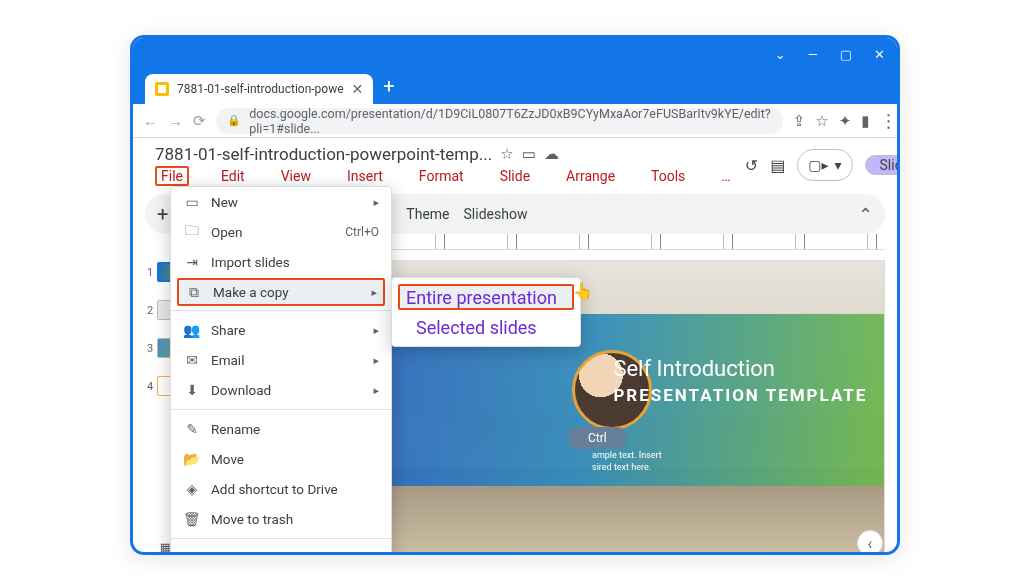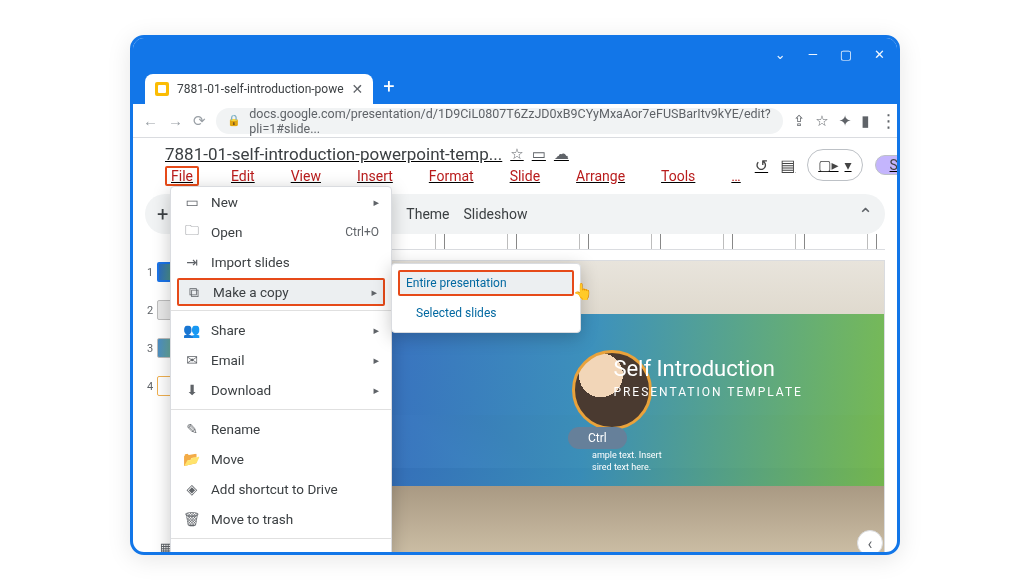--- a/index.html
+++ b/index.html
@@ -13,21 +13,21 @@
     .tab .slides-favicon::after { content: ''; position: absolute; inset: 3px; background: #fff; border-radius: 1px; }
     .tab .x { color: #5f6368; font-size: 14px; }
     .newtab { color: #fff; font-size: 20px; margin-left: 10px; margin-bottom: 6px; }
     .addrbar { height: 34px; background: #fff; display: flex; align-items: center; padding: 0 10px; gap: 10px; font-size: 14px; border-bottom: 1px solid #dadce0; }
     .addrbar .nav { color: #9aa0a6; font-size: 15px; }
     .omni { flex: 1; display: flex; align-items: center; gap: 8px; color: #5f6368; font-size: 12.5px; height: 26px; background: #f1f3f4; border-radius: 13px; padding: 0 12px; }
     .omni .lock { font-size: 11px; }
     .right-icons { display: flex; gap: 10px; align-items: center; color: #5f6368; font-size: 15px; }
     .right-icons .dots { font-size: 18px; }
     
-    .slides-header { display: flex; padding: 6px 12px 0 22px; gap: 10px; text-decoration: underline; }
+    .slides-header { display: flex; padding: 6px 12px 0 12px; gap: 10px; }
     .slides-logo { width: 32px; height: 32px; background: #fbbc04; border-radius: 4px; margin-top: 4px; position: relative; }
     .slides-logo::after { content: ''; position: absolute; inset: 7px; background: #fff; border-radius: 2px; }
     .header-main { flex: 1; }
     .doc-title-row { display: flex; align-items: center; gap: 8px; }
     .doc-title { font-size: 17px; color: #3c4043; }
     .title-icons { display: flex; gap: 8px; color: #5f6368; font-size: 15px; }
     .header-right { display: flex; align-items: center; gap: 12px; color: #444; }
     .pill-btn { border: 1px solid #bdc1c6; border-radius: 20px; height: 20px; display: flex; align-items: center; padding: 0 14px; font-size: 14px; background: #c4b5fd; }
     .cam-btn { border: 1px solid #bdc1c6; border-radius: 20px; height: 32px; display: flex; align-items: center; padding: 0 10px; font-size: 14px; gap: 6px; }
     .share-pill { width: 32px; height: 32px; border-radius: 50%; background: #c2e7ff; display: flex; align-items: center; justify-content: center; color: #0b57d0; }
@@ -47,37 +47,37 @@
     .thumb-wrap { display: flex; gap: 4px; align-items: center; }
     .thumb-num { font-size: 11px; color: #5f6368; }
     .thumb { width: 30px; height: 20px; border-radius: 2px; border: 1px solid #bdbdbd; }
     .thumb.sel { border: 2px solid #1a73e8; }
     .grid-icon { font-size: 16px; color: #5f6368; margin-top: auto; }
     .canvas { flex: 1; position: relative; }
     .slide { position: absolute; left: 190px; right: 0; top: 0; bottom: 0; background: linear-gradient(40deg, #d0c0a0 0%, #e0d8c8 22%, #e0d8c8 22%, #c8b890 30%); border: 1px solid #dadce0; overflow: hidden; }
     .slide .photo-top { position: absolute; left: 0; right: 0; top: 0; height: 52%; background: linear-gradient(180deg, #e8e4dc 0%, #cfc6b4 100%); }
     .slide .overlay { position: absolute; left: 0; right: 0; top: 18%; height: 58%; background: linear-gradient(95deg, #2b6bbf 0%, #2f8bbb 40%, #6fb84a 100%); opacity: .92; }
     .slide .title { position: absolute; left: 45%; top: 32%; color: #fff; font-size: 22px; font-weight: 400; }
-    .slide .subtitle { position: absolute; left: 45%; top: 42%; color: #fff; font-size: 12px; letter-spacing: 2px; font-weight: 400; }
+    .slide .subtitle { position: absolute; left: 45%; top: 42%; color: #fff; font-size: 17px; letter-spacing: 2px; font-weight: 700; }
     .slide .avatar { position: absolute; left: 180px; top: 30%; width: 80px; height: 80px; border-radius: 50%; background: radial-gradient(circle at 35% 30%, #f2d6b8 0 22px, #4a3a30 0); border: 3px solid #e9a23b; }
     .slide .name-pill { position: absolute; left: 176px; top: 56%; background: #66809a; color: #fff; font-size: 12px; padding: 4px 20px; border-radius: 14px; }
     .slide .sample { position: absolute; left: 178px; top: 64%; color: #fff; font-size: 9px; line-height: 1.3; margin-left: 22px; }
     .slide .floor { position: absolute; left: 0; right: 0; bottom: 0; height: 30%; background: linear-gradient(180deg, #a0907a 0%, #cdbfa6 100%); }
     .float-pill { position: absolute; right: 2px; bottom: 2px; width: 26px; height: 26px; border-radius: 50%; background: #fff; border: 1px solid #dadce0; display: flex; align-items: center; justify-content: center; font-size: 16px; color: #5f6368; }
     
     .menu { position: absolute; left: 37px; top: 148px; width: 222px; background: #fff; border: 1px solid #dadce0; border-radius: 4px; box-shadow: 0 4px 18px rgba(0,0,0,.22); font-size: 13.5px; color: #3c4043; z-index: 10; }
     .menu-item { display: flex; align-items: center; height: 30px; padding: 0 12px 0 12px; gap: 10px; position: relative; }
     .menu-item.hover { background: #eceff1; }
     .menu-item.highlight { border: 2px solid #e64a19; border-radius: 2px; margin: 1px 6px; padding: 0 6px; height: 28px; }
     .menu-item .icon { width: 18px; text-align: center; color: #5f6368; font-size: 14px; }
     .menu-item .chev { margin-left: auto; color: #5f6368; font-size: 11px; }
     .menu-item .short { margin-left: auto; color: #5f6368; font-size: 12px; }
     .menu-sep { height: 1px; background: #e0e0e0; margin: 4px 0; }
     
-    .submenu { position: absolute; left: 258px; top: 225px; width: 190px; background: #fff; border: 1px solid #dadce0; border-radius: 4px; box-shadow: 0 4px 18px rgba(0,0,0,.22); font-size: 12px; color: #0369a1; z-index: 12; padding: 4px 0; }
+    .submenu { position: absolute; left: 258px; top: 239px; width: 190px; background: #fff; border: 1px solid #dadce0; border-radius: 4px; box-shadow: 0 4px 18px rgba(0,0,0,.22); font-size: 18px; color: #6d28d9; z-index: 12; padding: 4px 0; }
     .submenu .menu-item { padding: 0 24px; }
     .submenu .highlight2 { border: 2px solid #e64a19; border-radius: 2px; margin: 2px 6px; height: 26px; padding: 0 6px; background: #eceff1; }
     .cursor { position: absolute; left: 440px; top: 244px; font-size: 16px; color: #333; z-index: 20; }
     .slideshow-split { border: 1px solid #bdc1c6; border-left: none; border-radius: 0 20px 20px 0; height: 32px; width: 24px; display: flex; align-items: center; justify-content: center; margin-left: -16px; }
     .slideshow-main { border-radius: 20px 0 0 20px; }
   </style>
 </head>
 <body>
 
 <div class="window-frame">

